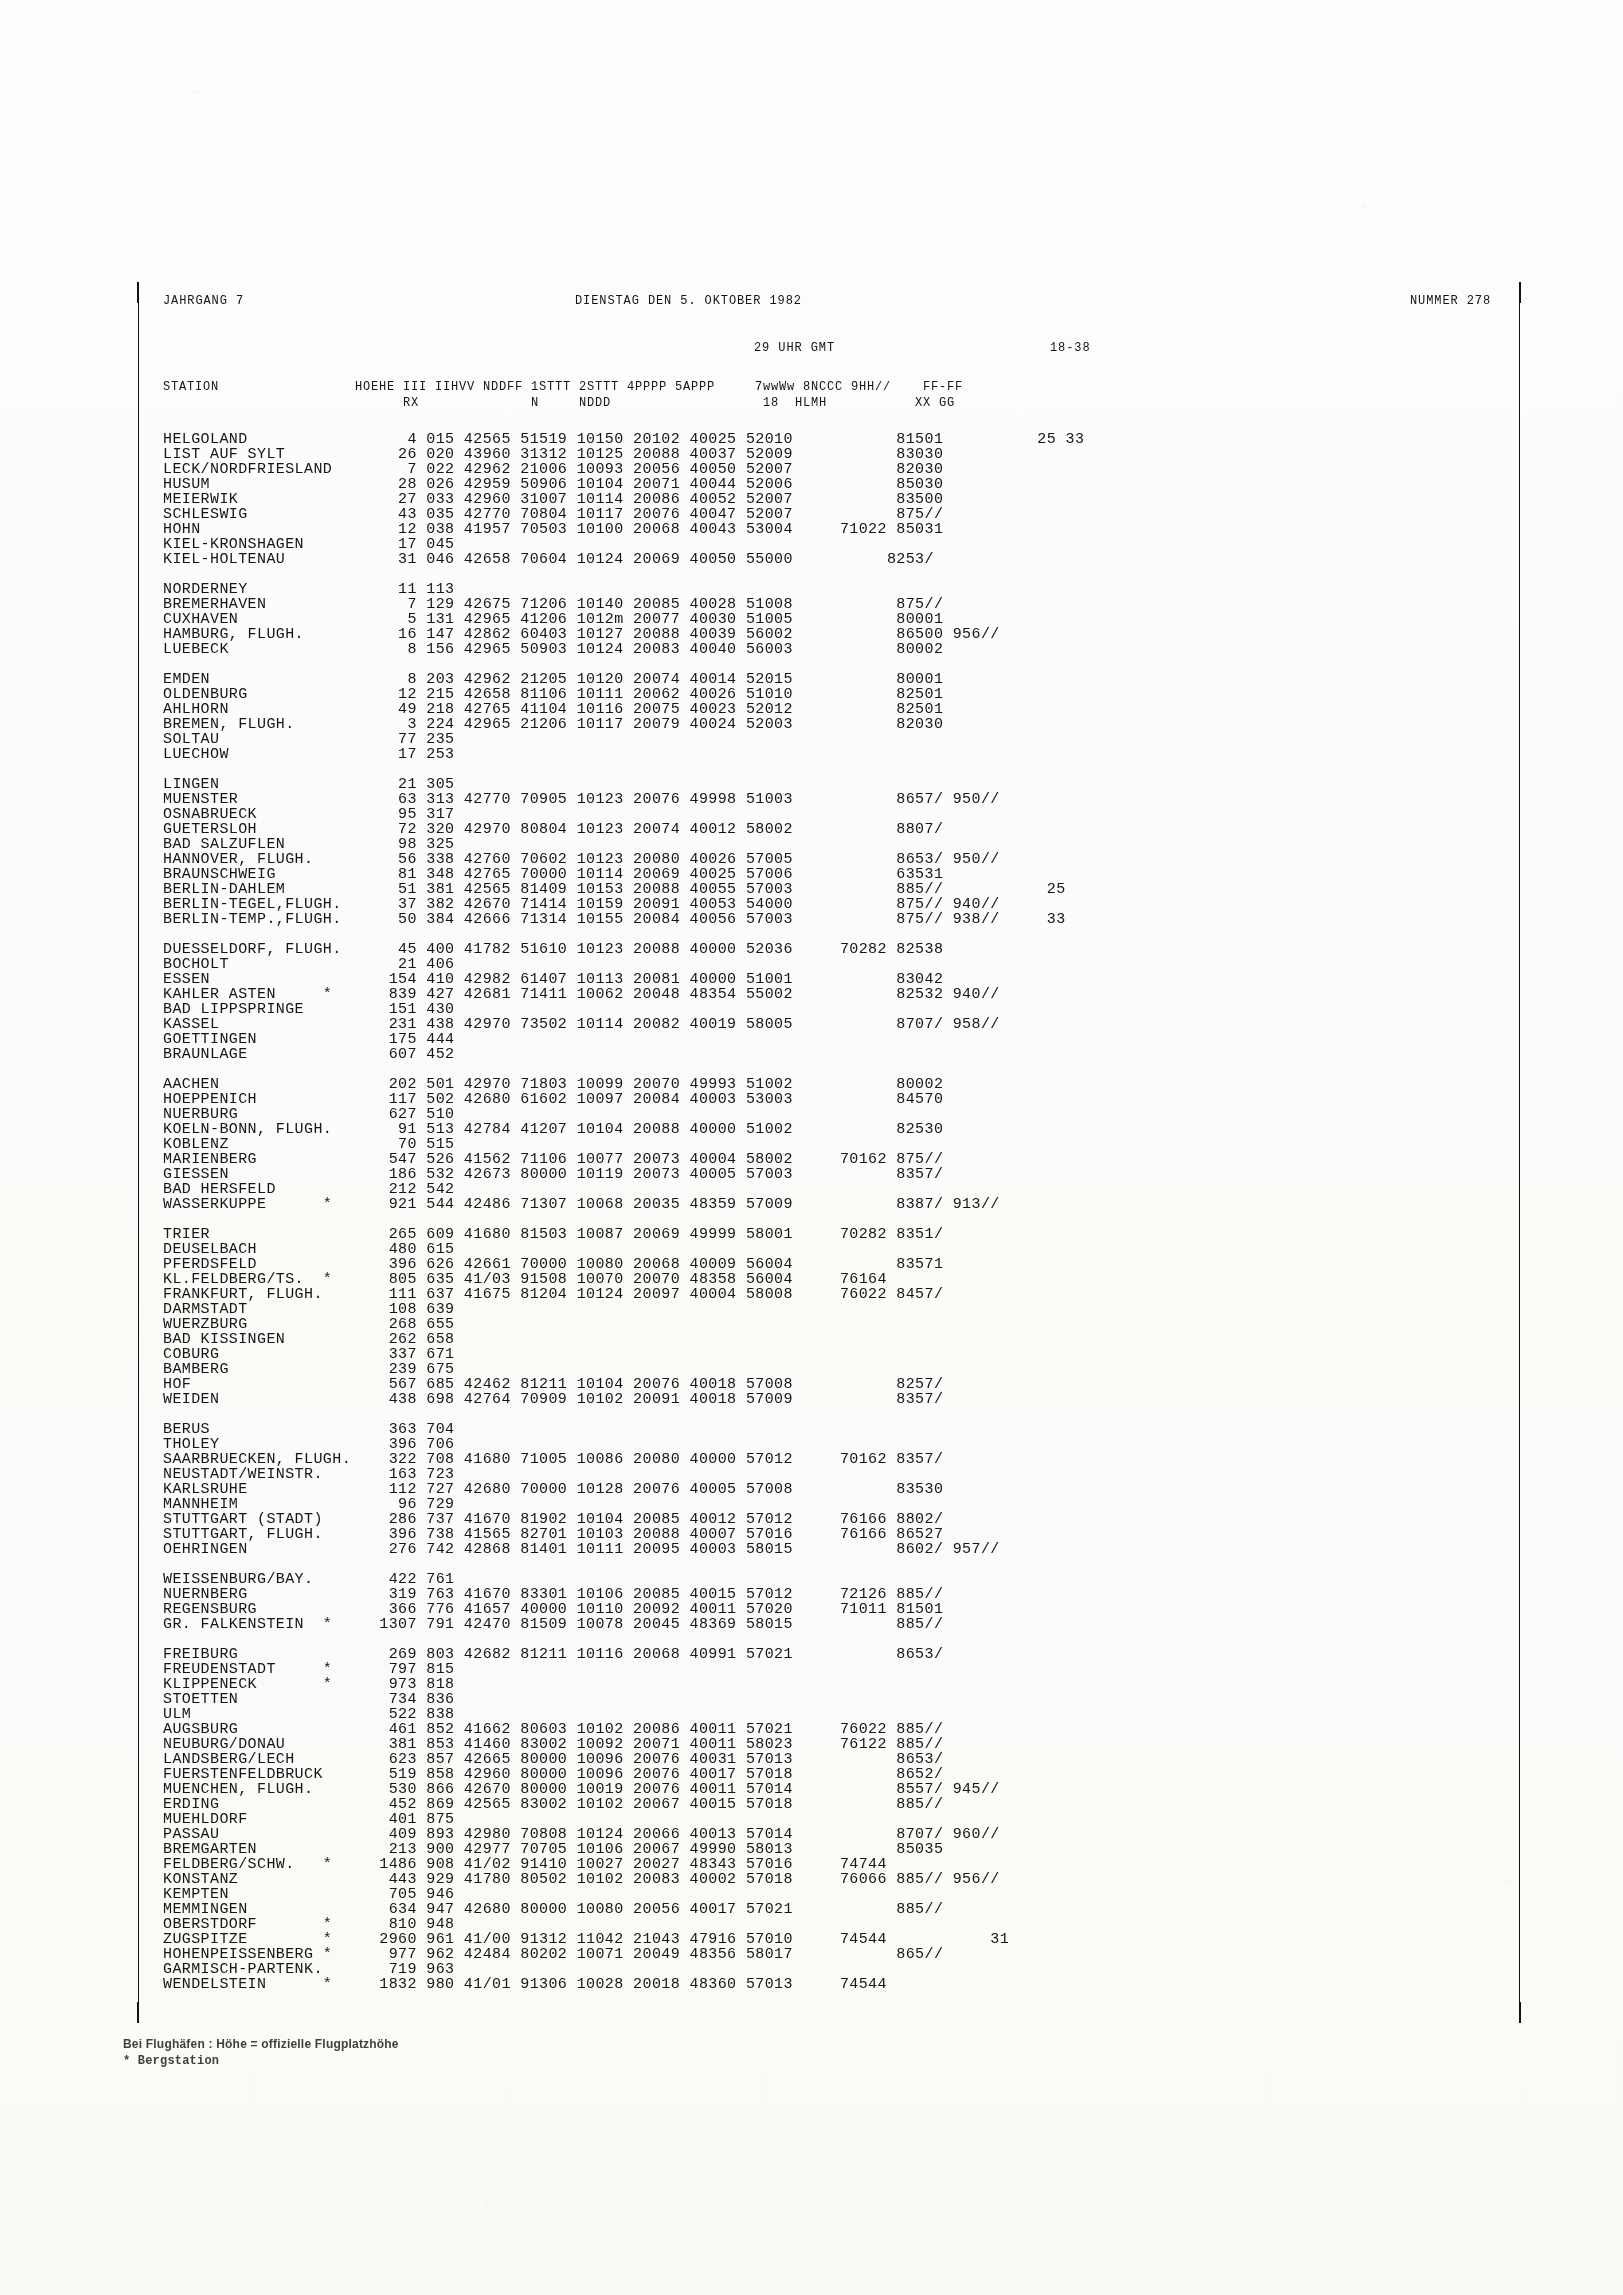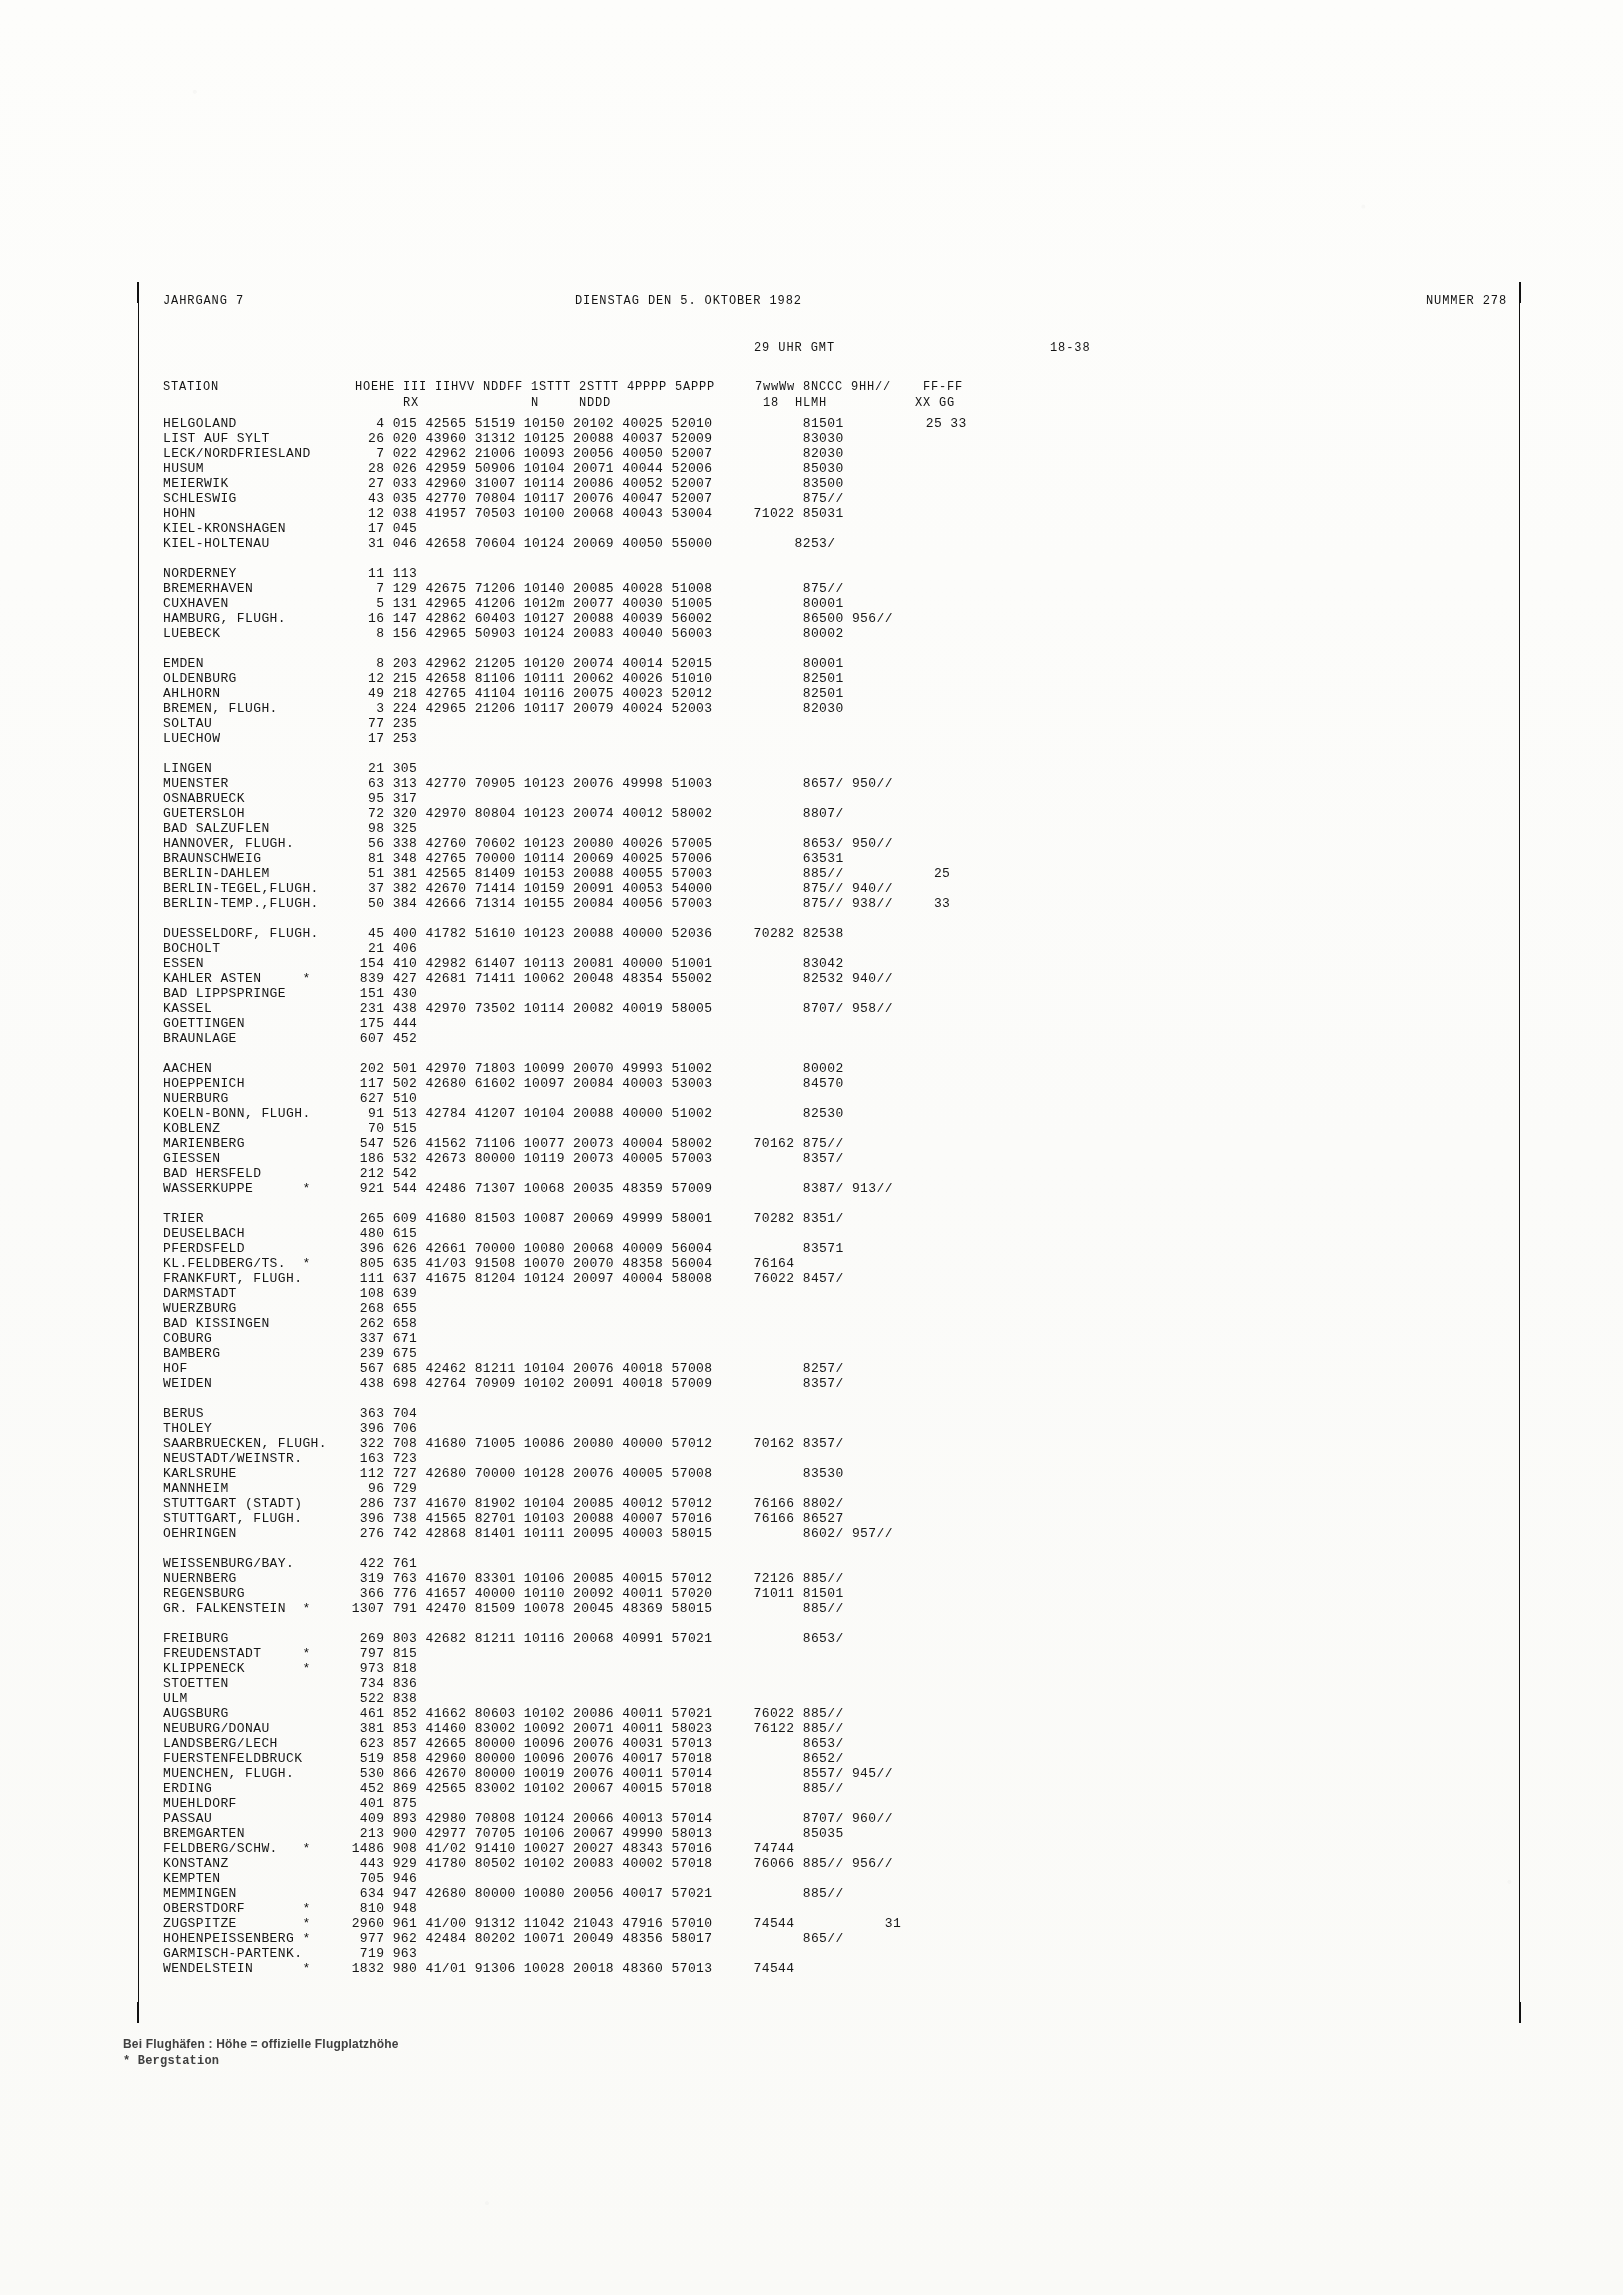--- a/index.html
+++ b/index.html
@@ -48,21 +48,21 @@
     position: absolute;
     top: 9.7px;
     left: 0;
     width: 100%;
     font-size: 12px;
     letter-spacing: 0.9px;
     color: #141414;
   }
   .hdr-jahrgang { position: absolute; left: 24px; }
   .hdr-date { position: absolute; left: 436px; text-align: center; }
-  .hdr-number { position: absolute; right: 12px; }
+  .hdr-number { position: absolute; right: 28px; }
 
   .hdr-gmt {
     position: absolute;
     top: 57px;
     left: 0;
     width: 100%;
     font-size: 12px;
     letter-spacing: 0.9px;
     color: #141414;
   }
@@ -78,24 +78,24 @@
     letter-spacing: 0.8px;
     color: #141414;
     white-space: pre;
   }
   .col-head .l1 { position: absolute; top: 0; left: 24px; text-align: right; }
   .col-head .l2 { position: absolute; top: 16px; left: 24px; }
 
   
   .table {
     position: absolute;
-    top: 132px;
+    top: 148px;
     left: 24px;
     width: 1331px;
-    font-size: 13px;
+    font-size: 15px;
     line-height: 15px;
     letter-spacing: 0.4px;
     color: #151515;
     white-space: pre;
   }
   .grp { margin-bottom: 15px; }
   .row { height: 15px; white-space: pre; }
 
   .footnotes {
     position: absolute;

